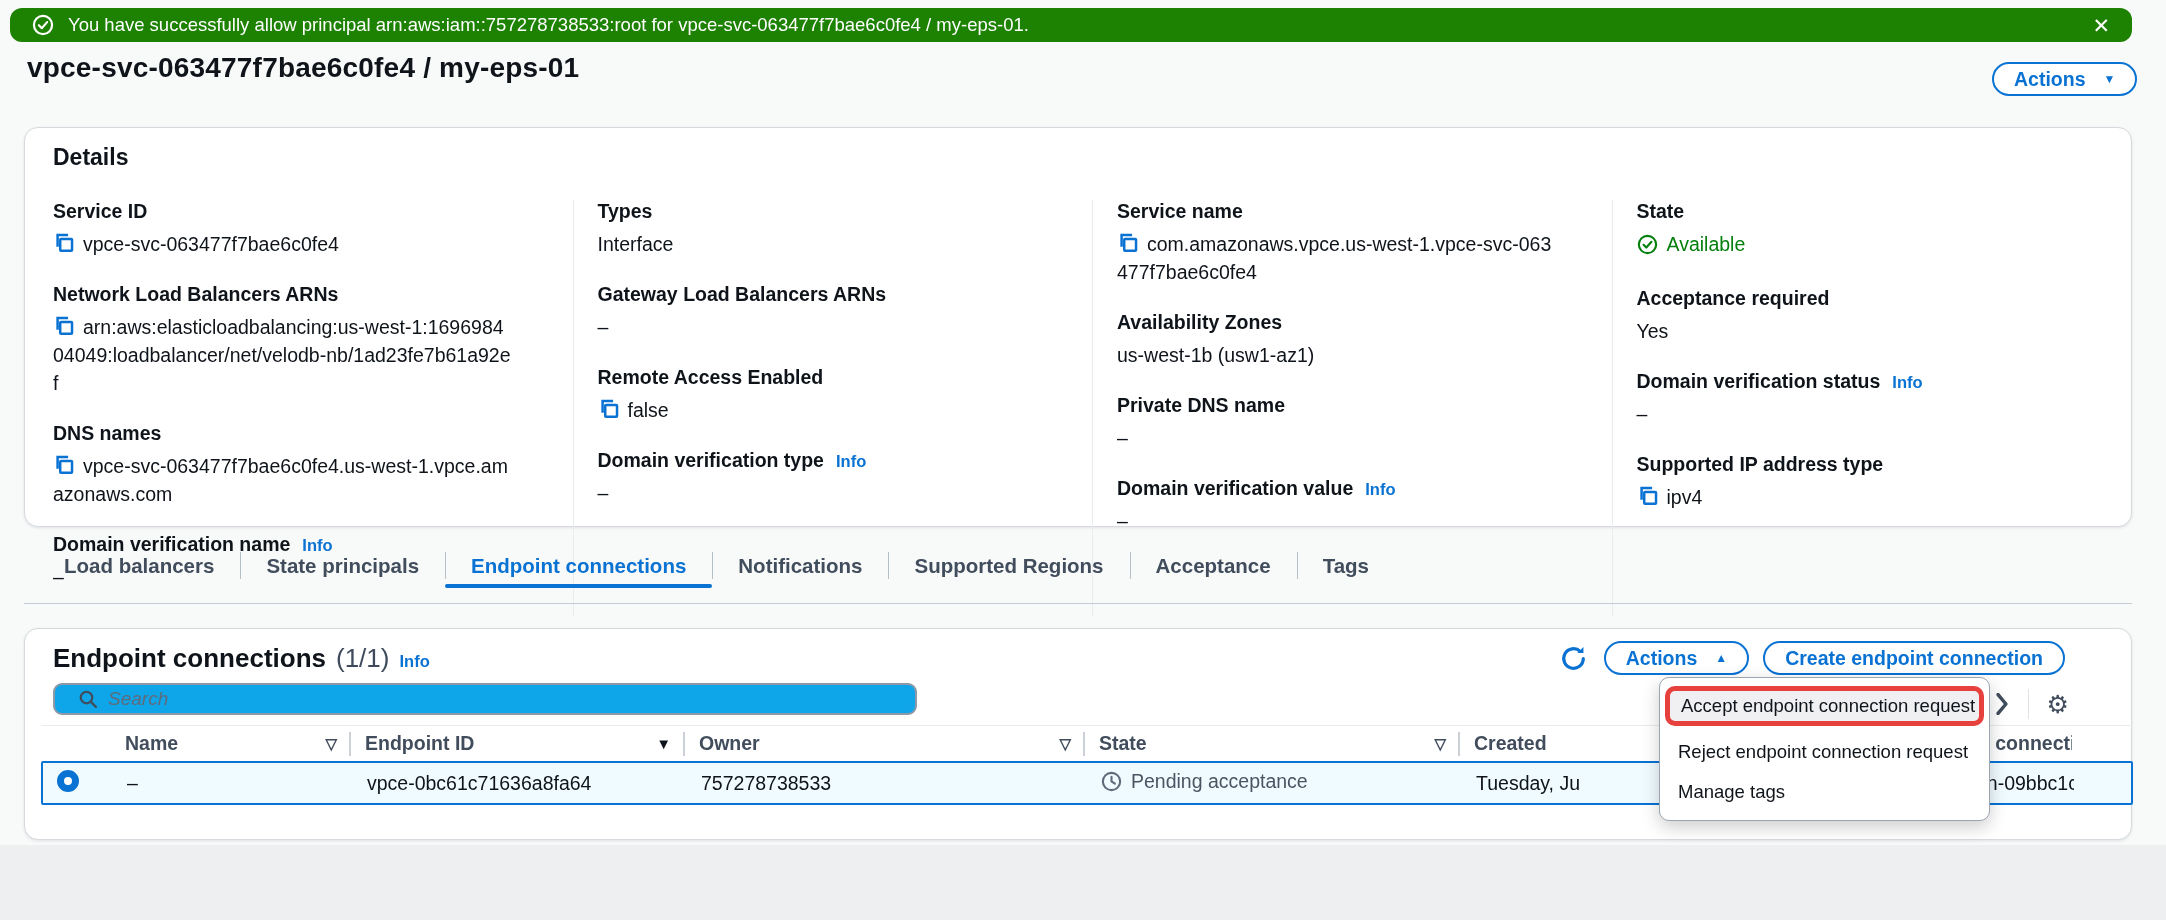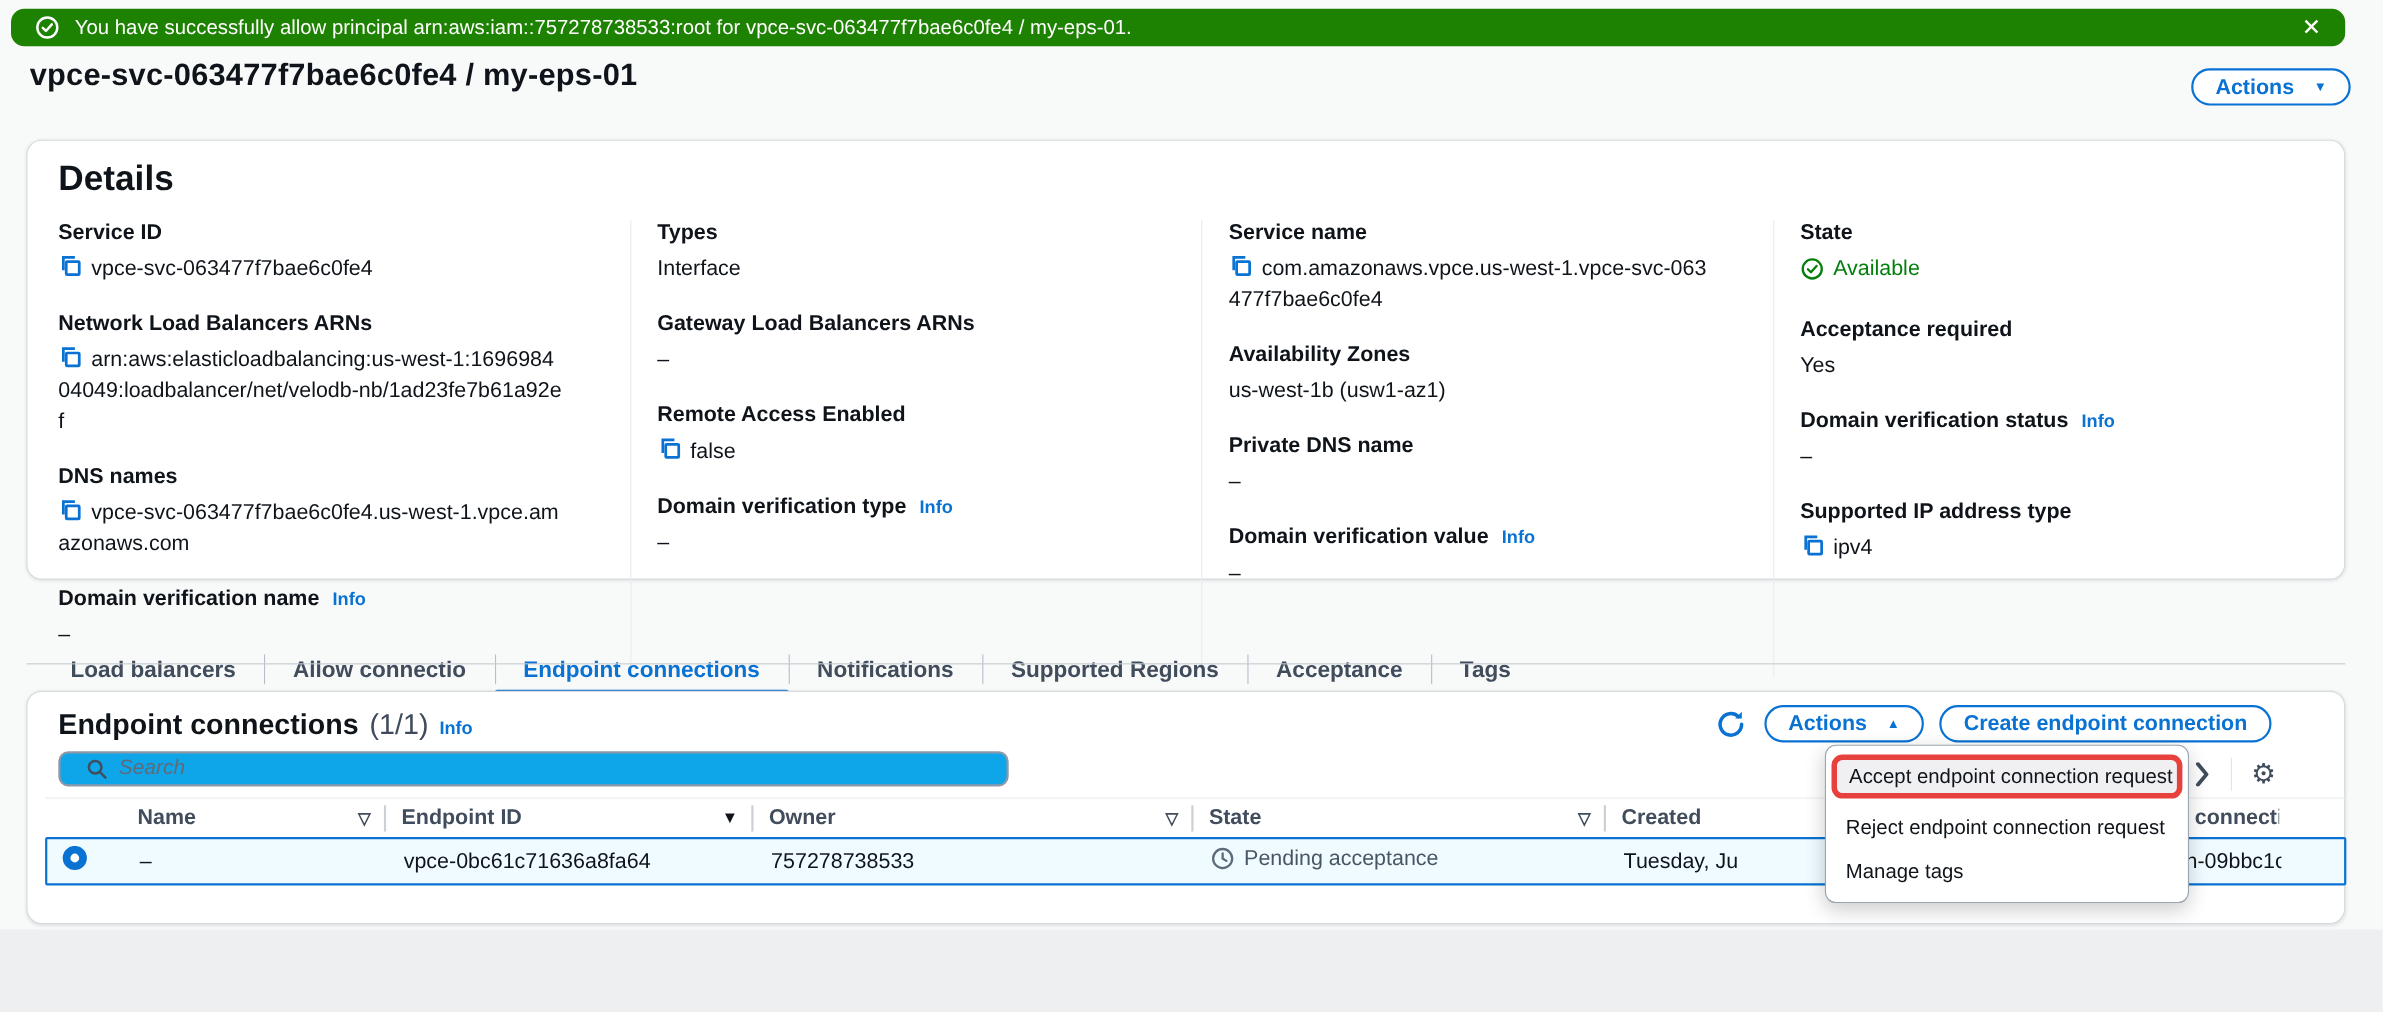--- a/index.html
+++ b/index.html
@@ -18,36 +18,36 @@
   .pill { display:inline-flex; align-items:center; justify-content:center; gap:18px; border:2.5px solid #0972d3;
     border-radius:18px; background:#fff; color:#0972d3; font-weight:bold; font-size:19.5px; height:34px;
     padding:0 20px; cursor:pointer; white-space:nowrap; }
   .caret { font-size:12px; line-height:1; }
   .top-actions { position:absolute; left:1992px; top:62px; }
 
   
   .card { position:absolute; background:#fff; border:1px solid #d6dade; border-radius:14px;
     box-shadow:0 1px 3px rgba(0,28,36,.10); }
   .details-card { left:24px; top:127px; width:2108px; height:400px; }
-  .card-h1 { position:absolute; left:28px; top:16px; font-size:32px; font-weight:bold; }
+  .card-h1 { position:absolute; left:28px; top:16px; font-size:23px; font-weight:bold; }
 
   .details-grid { position:absolute; left:28px; top:72px; width:2052px; display:grid;
     grid-template-columns:1fr 1fr 1fr 1fr;gap:26px; }
   .dcol { padding-right:34px; }
   .dcol + .dcol { border-left:1px solid #e9ebed; padding-left:24px; }
   .kv { margin-bottom:25px; }
   .kv-label { font-size:19.5px; font-weight:bold; margin-bottom:7px; display:flex; align-items:baseline; gap:12px; }
   .kv-value { font-size:19.5px; line-height:28px; word-break:break-all; }
   .info-link { color:#0972d3; font-size:16.5px; font-weight:bold; cursor:pointer; }
   .copy-btn { display:inline-block; width:21px; height:21px; vertical-align:-3px; margin-right:9px; cursor:pointer; }
   .state-ok { color:#037f0c; display:inline-flex; align-items:center; gap:9px; }
   .state-ok svg { width:21px; height:21px; }
 
   
-  .tabs { position:absolute; left:38px; top:587px; display:flex; height:44px; align-items:stretch; }
+  .tabs { position:absolute; left:38px; top:544px; display:flex; height:44px; align-items:stretch; }
   .tab { padding:0 26px; display:flex; align-items:center; font-size:20.5px; font-weight:bold; color:#414d5c;
     position:relative; cursor:pointer; white-space:nowrap; }
   .tab + .tab::before { content:""; position:absolute; left:0; top:8px; height:27px; width:1px; background:#b6bec9; }
   .tab.active { color:#0972d3; }
   .tab.active::after { content:""; position:absolute; left:0; right:0; bottom:0; height:4px; background:#0972d3; border-radius:2px; }
   .tabs-rule { position:absolute; left:24px; top:603px; width:2108px; height:1px; background:#c6ccd3; }
 
   
   .conn-card { left:24px; top:628px; width:2108px; height:212px; }
   .conn-head { position:absolute; left:28px; top:14px; display:flex; align-items:baseline; gap:10px; }
@@ -231,21 +231,21 @@
                 <rect x="5.5" y="4.5" width="9" height="9" rx="0.6" fill="none" stroke="#0972d3" stroke-width="1.9"></rect>
               </svg></span><span>ipv4</span></div>
         </div>
     </div>
 
   </div>
 </div>
 
 <div class="tabs">
   <div class="tab">Load balancers</div>
-  <div class="tab">Allow connectio</div>
+  <div class="tab">State principals</div>
   <div class="tab active">Endpoint connections</div>
   <div class="tab">Notifications</div>
   <div class="tab">Supported Regions</div>
   <div class="tab">Acceptance</div>
   <div class="tab">Tags</div>
 </div>
 <div class="tabs-rule"></div>
 
 <div class="card conn-card">
   <div class="conn-head">

